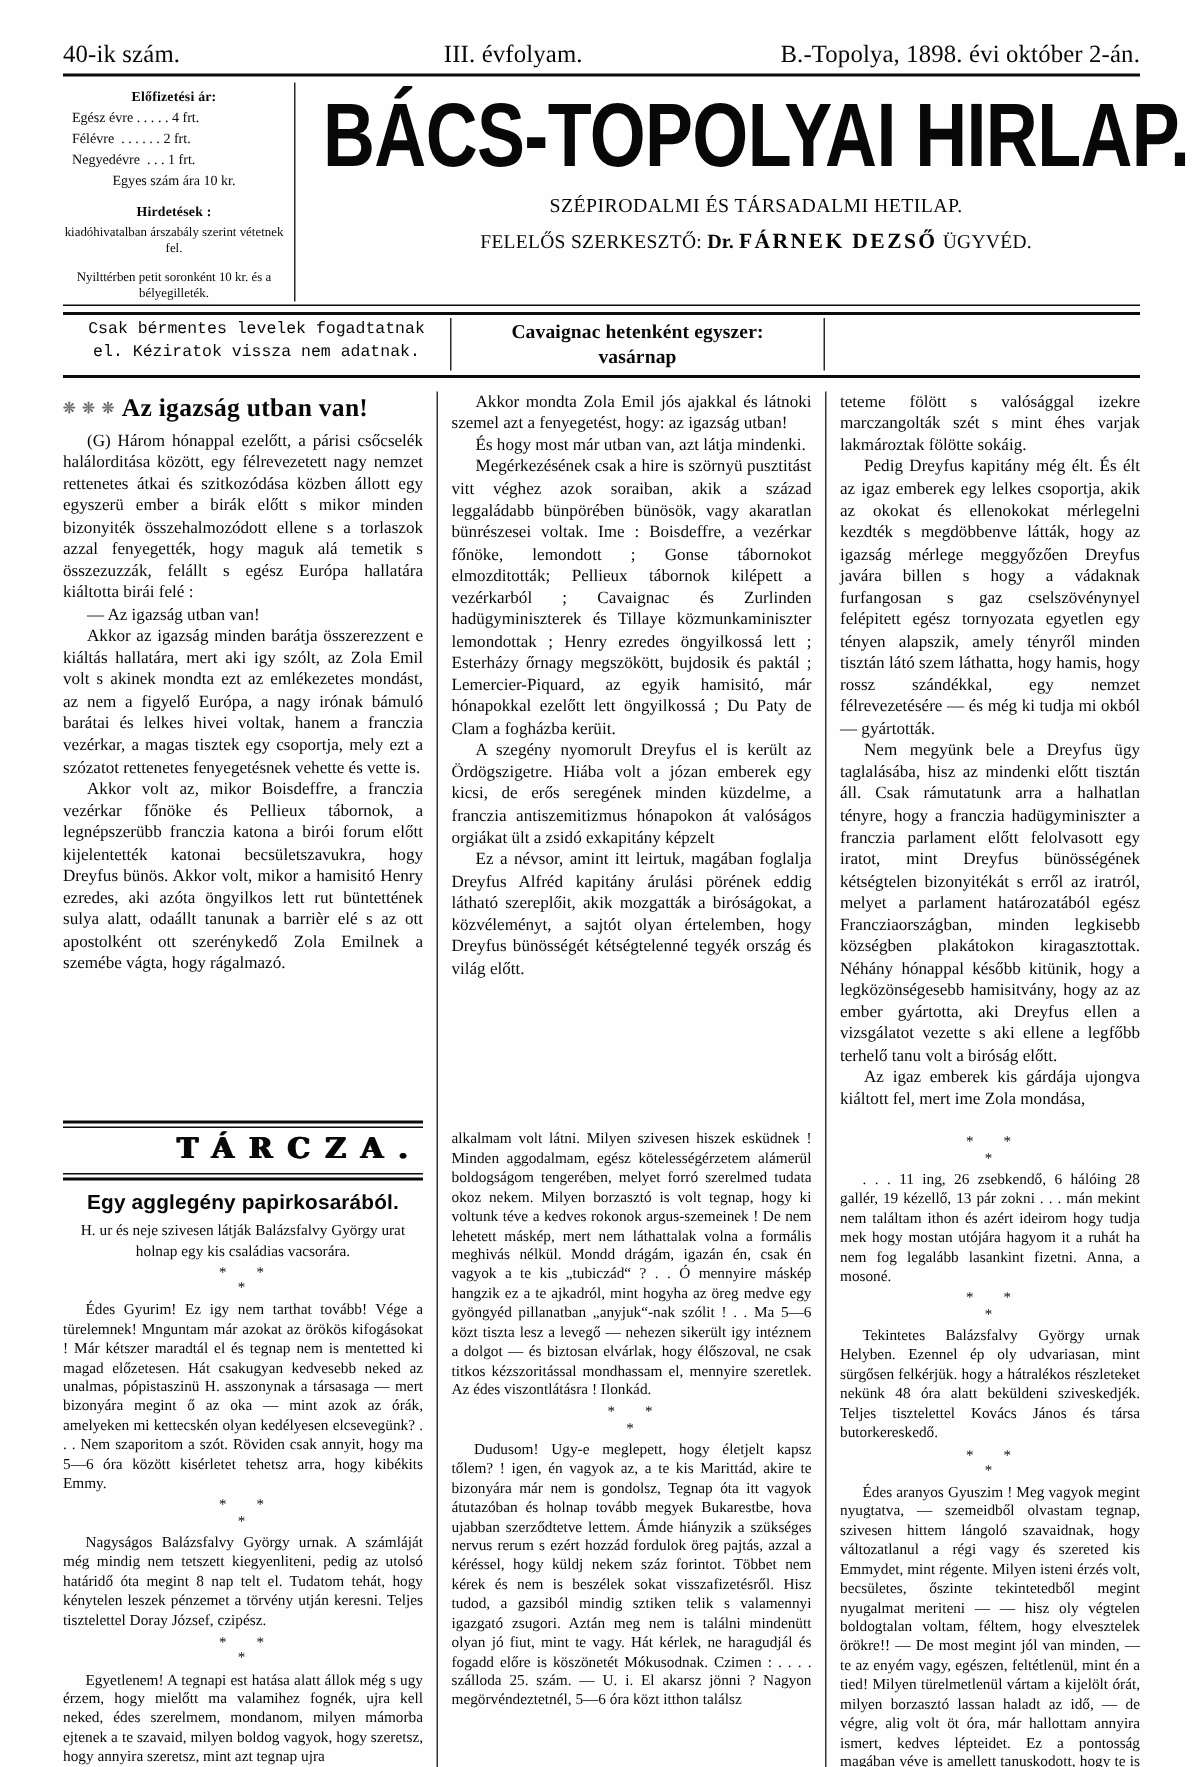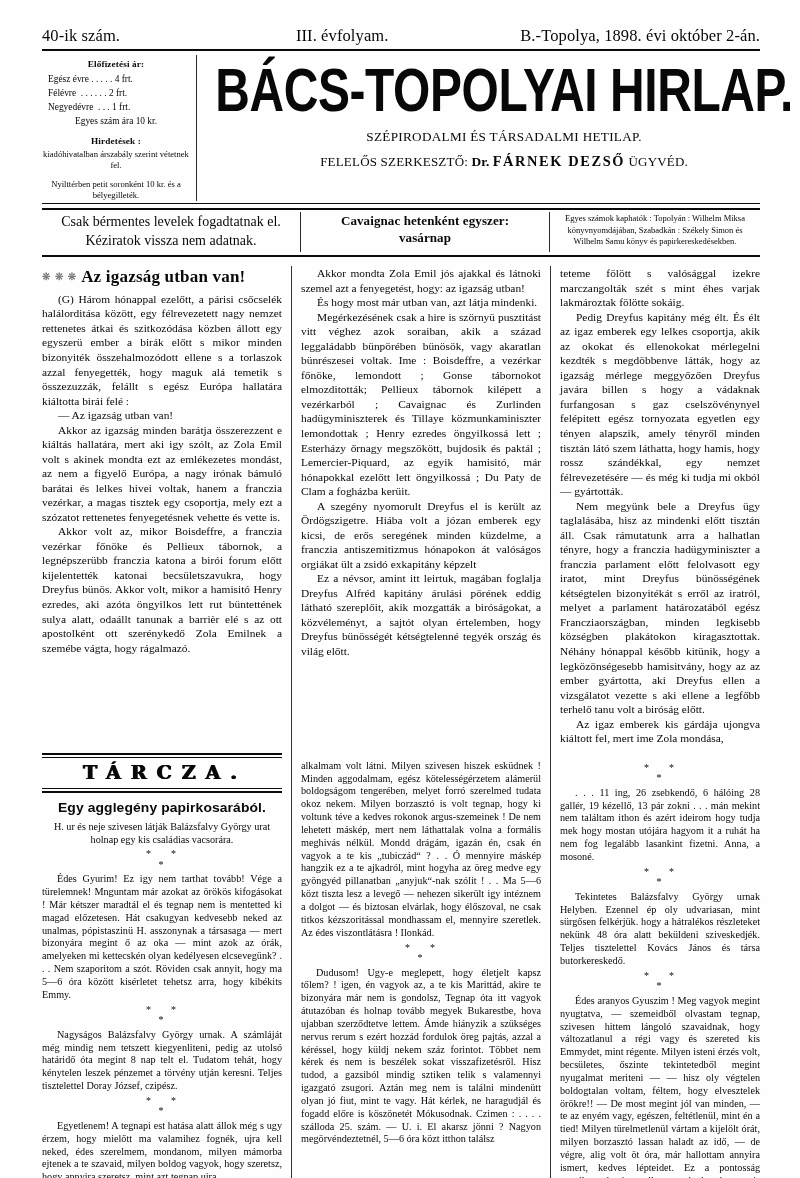--- a/index.html
+++ b/index.html
@@ -115,21 +115,21 @@
 
   
   .notice-bar {
     display: flex;
     margin-top: 4px;
     border-top: 2.4px solid #0b0b0b;
     border-bottom: 2.4px solid #0b0b0b;
     padding: 2px 0 3px 0;
   }
   .notice-cell { text-align: center; padding: 1px 6px; }
-  .nb-1 { flex: 0 0 246px; font-size: 14px; line-height: 1.35; }
+  .nb-1 { flex: 0 0 246px; font-size: 11px; line-height: 1.35; font-family: Liberation Mono, monospace; }
   .nb-2 {
     flex: 0 0 236px;
     border-left: 1.2px solid #2a2a2a;
     border-right: 1.2px solid #2a2a2a;
     font-size: 13px;
     font-weight: bold;
     line-height: 1.25;
     letter-spacing: .1px;
   }
   .nb-3 { flex: 1 1 auto; font-size: 8.5px; line-height: 1.35; }
@@ -195,21 +195,21 @@
   .rule-double {
     border-top: 2.2px solid #0b0b0b;
     border-bottom: 1px solid #0b0b0b;
     height: 2px;
     margin: 7px 0 0 0;
   }
   .tarcza-title {
     font-family: "DejaVu Serif", serif;
     font-weight: bold;
     font-size: 19px;
-    text-align: center;
+    text-align: right;
     letter-spacing: 10px;
     padding: 3px 0 3px 6px;
     text-shadow: 0.7px 0 0 #111, -0.6px 0 0 #111;
   }
   .rule-under {
     border-top: 1px solid #0b0b0b;
     border-bottom: 2.2px solid #0b0b0b;
     height: 2px;
     margin-bottom: 6px;
   }
@@ -291,21 +291,20 @@
       </div>
     </div>
   </div>
 
   <div class="notice-bar">
     <div class="notice-cell nb-1">Csak bérmentes levelek fogadtatnak el. Kéziratok vissza nem adatnak.</div>
     <div class="notice-cell nb-2">
       <div>Cavaignac hetenként egyszer:</div>
       <div>vasárnap</div>
     </div>
-    <div class="notice-cell nb-3">Egyes számok kaphatók : Topolyán : Wilhelm Miksa könyvnyomdájában, Szabadkán : Székely Simon és Wilhelm Samu könyv és papirkereskedésekben.</div>
   </div>
 
   <div class="columns">
 
     <div class="col col-1">
       <h1 class="article-head">
         <span class="head-orn">❊ ❊ ❊</span><span>Az igazság utban van!</span>
       </h1>
       <p>(G) Három hónappal ezelőtt, a párisi csőcselék halálorditása között, egy félrevezetett nagy nemzet rettenetes átkai és szitkozódása közben állott egy egyszerü ember a birák előtt s mikor minden bizonyiték összehalmozódott ellene s a torlaszok azzal fenyegették, hogy maguk alá temetik s összezuzzák, felállt s egész Európa hallatára kiáltotta birái felé :</p>
       <p>— Az igazság utban van!</p>

